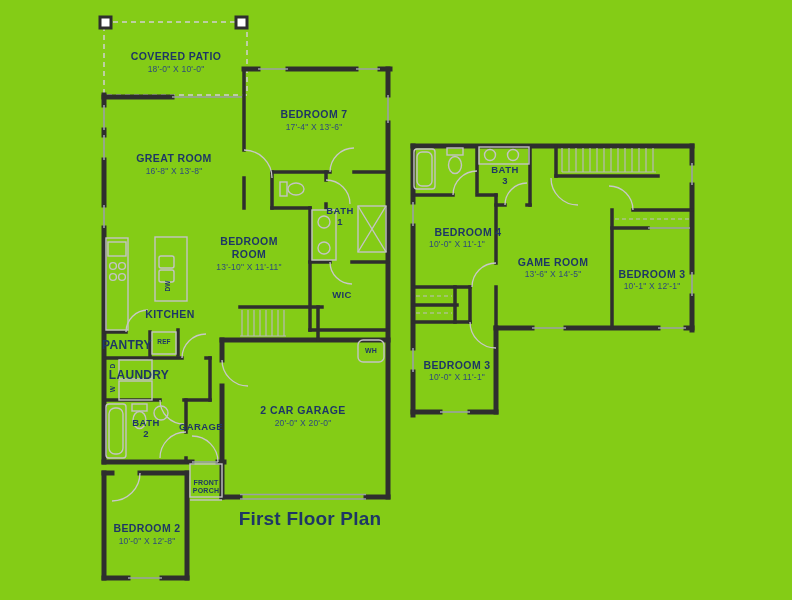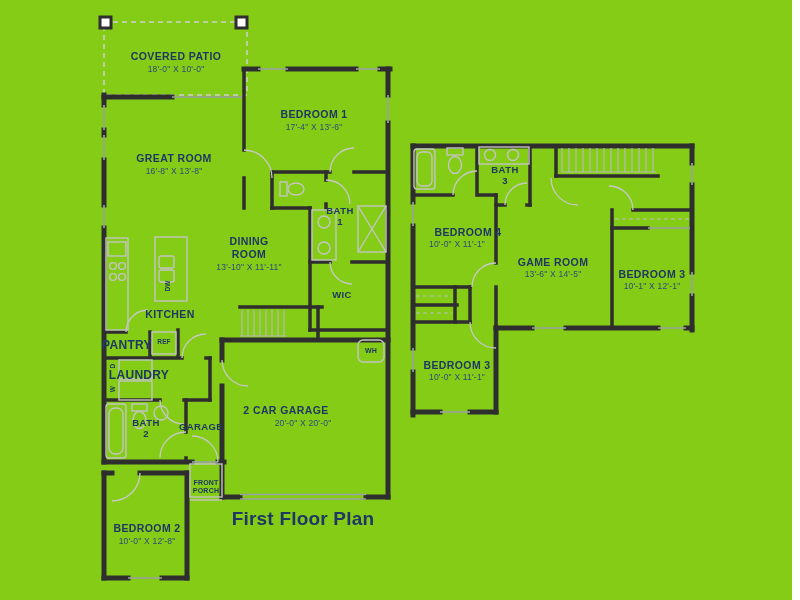--- a/index.html
+++ b/index.html
@@ -203,55 +203,55 @@
       <path d="M615,219 H690"></path>
     </g>
   </svg>
 
   <div class="lbl" style="left:176px;top:56px">COVERED PATIO</div>
   <div class="dims" style="left:176px;top:70px">18'-0" X 10'-0"</div>
 
   <div class="lbl" style="left:174px;top:158px">GREAT ROOM</div>
   <div class="dims" style="left:174px;top:172px">16'-8" X 13'-8"</div>
 
-  <div class="lbl" style="left:314px;top:114px">BEDROOM 1</div>
+  <div class="lbl" style="left:314px;top:114px">BEDROOM 7</div>
   <div class="dims" style="left:314px;top:128px">17'-4" X 13'-6"</div>
 
-  <div class="lbl wrap" style="left:249px;top:248px;width:58px">DINING ROOM</div>
+  <div class="lbl wrap" style="left:249px;top:248px;width:58px">BEDROOM ROOM</div>
   <div class="dims" style="left:249px;top:268px">13'-10" X 11'-11"</div>
 
   <div class="lbl sm wrap" style="left:340px;top:216px;width:34px">BATH 1</div>
 
   <div class="lbl sm" style="left:342px;top:295px">WIC</div>
 
   <div class="lbl" style="left:170px;top:314px">KITCHEN</div>
 
   <div class="lbl xs" style="left:127px;top:345px">PANTRY</div>
 
   <div class="lbl xs" style="left:139px;top:375px">LAUNDRY</div>
 
   <div class="lbl sm wrap" style="left:146px;top:428px;width:34px">BATH 2</div>
 
   <div class="lbl sm" style="left:201px;top:427px">GARAGE</div>
 
   <div class="lbl tiny wrap" style="left:206px;top:487px;width:42px">FRONT PORCH</div>
 
-  <div class="lbl" style="left:286px;top:410px">2 CAR GARAGE</div>
+  <div class="lbl" style="left:303px;top:410px">2 CAR GARAGE</div>
   <div class="dims" style="left:303px;top:424px">20'-0" X 20'-0"</div>
 
   <div class="lbl" style="left:147px;top:528px">BEDROOM 2</div>
   <div class="dims" style="left:147px;top:542px">10'-0" X 12'-8"</div>
 
   <div class="lbl xxs" style="left:164px;top:342px">REF</div>
   <div class="lbl xxs rot" style="left:168px;top:286px">DW</div>
   <div class="lbl xxs rot" style="left:113px;top:366px">D</div>
   <div class="lbl xxs rot" style="left:113px;top:389px">W</div>
   <div class="lbl tiny" style="left:371px;top:351px">WH</div>
 
-  <div class="title" style="left:303px;top:519px">First Floor Plan</div>
+  <div class="title" style="left:310px;top:519px">First Floor Plan</div>
 
   <div class="lbl sm wrap" style="left:505px;top:175px;width:34px">BATH 3</div>
 
   <div class="lbl" style="left:468px;top:232px">BEDROOM 4</div>
   <div class="dims" style="left:457px;top:245px">10'-0" X 11'-1"</div>
 
   <div class="lbl" style="left:553px;top:262px">GAME ROOM</div>
   <div class="dims" style="left:553px;top:275px">13'-6" X 14'-5"</div>
 
   <div class="lbl" style="left:652px;top:274px">BEDROOM 3</div>

